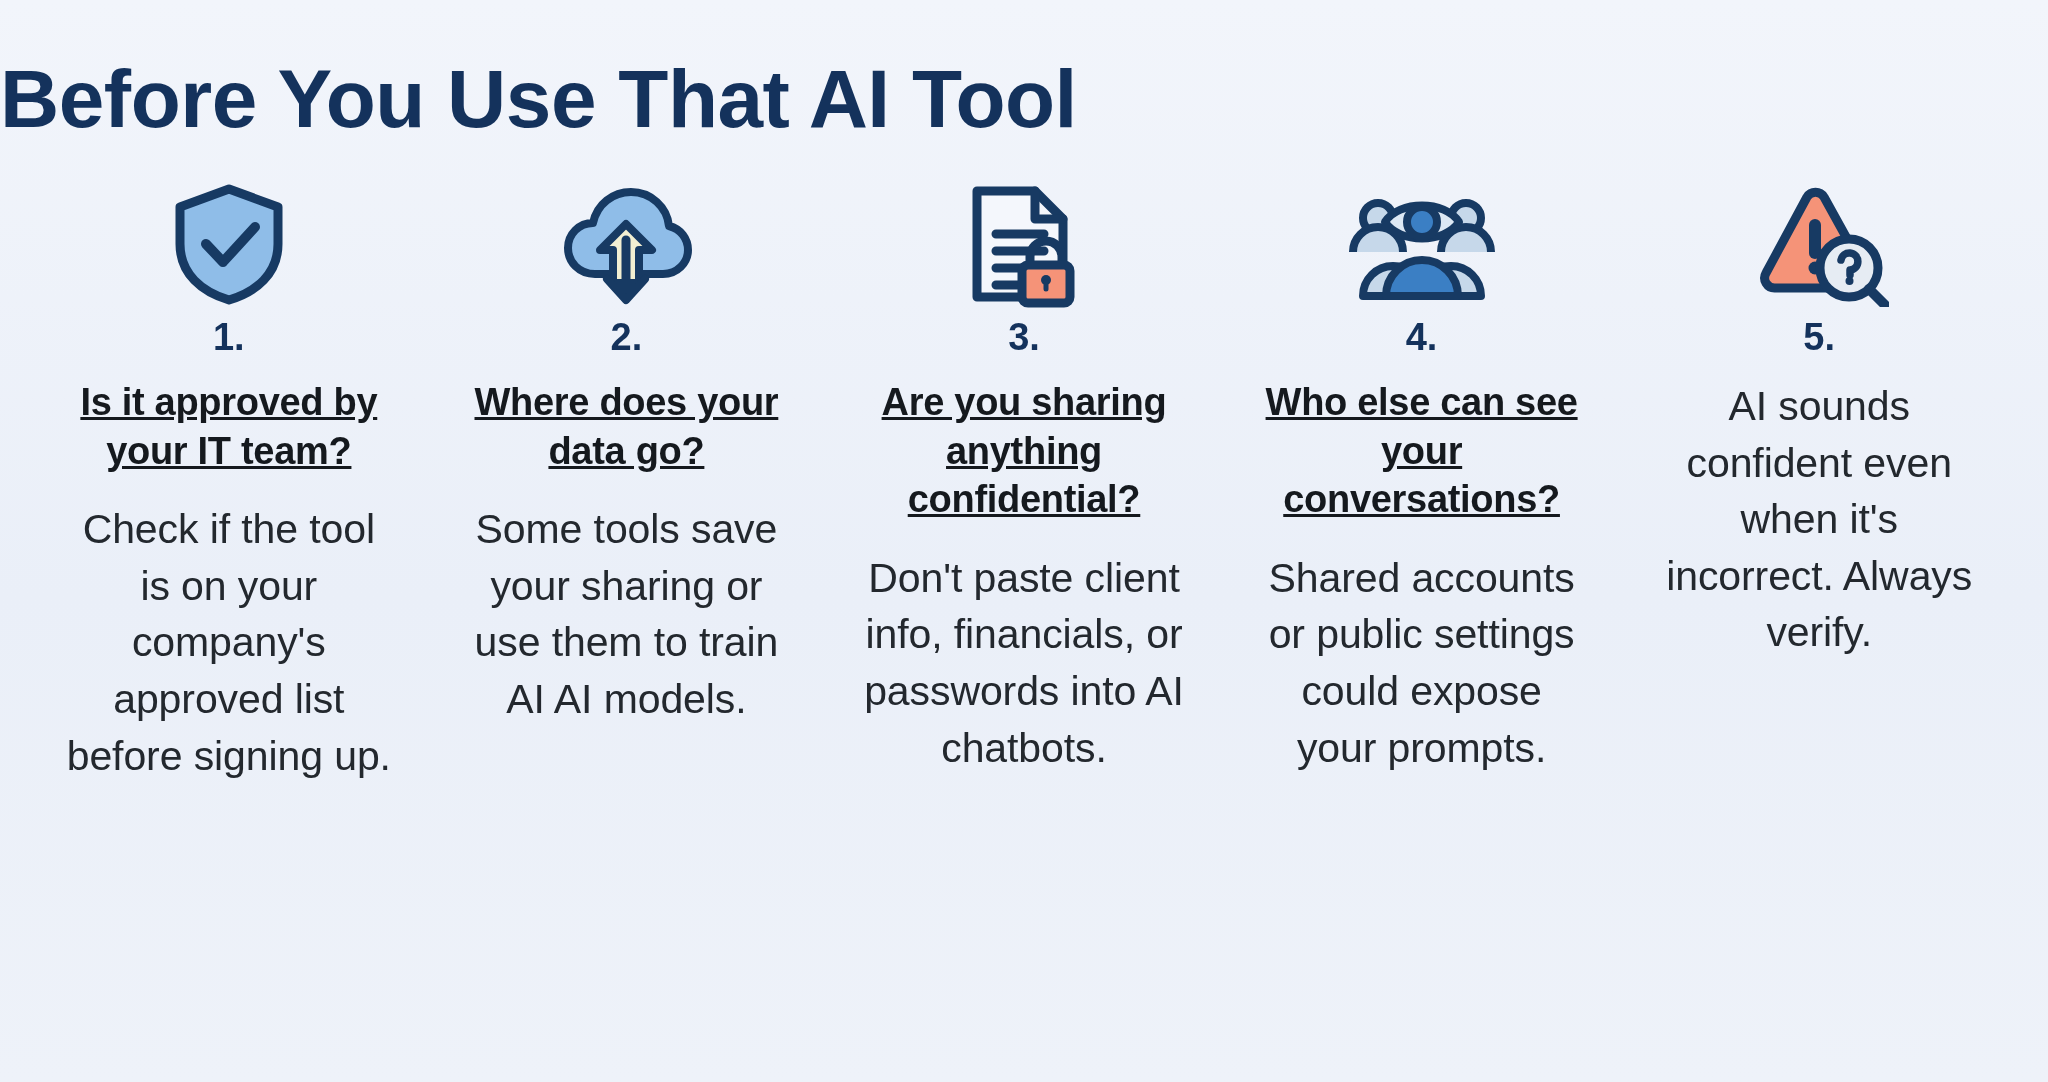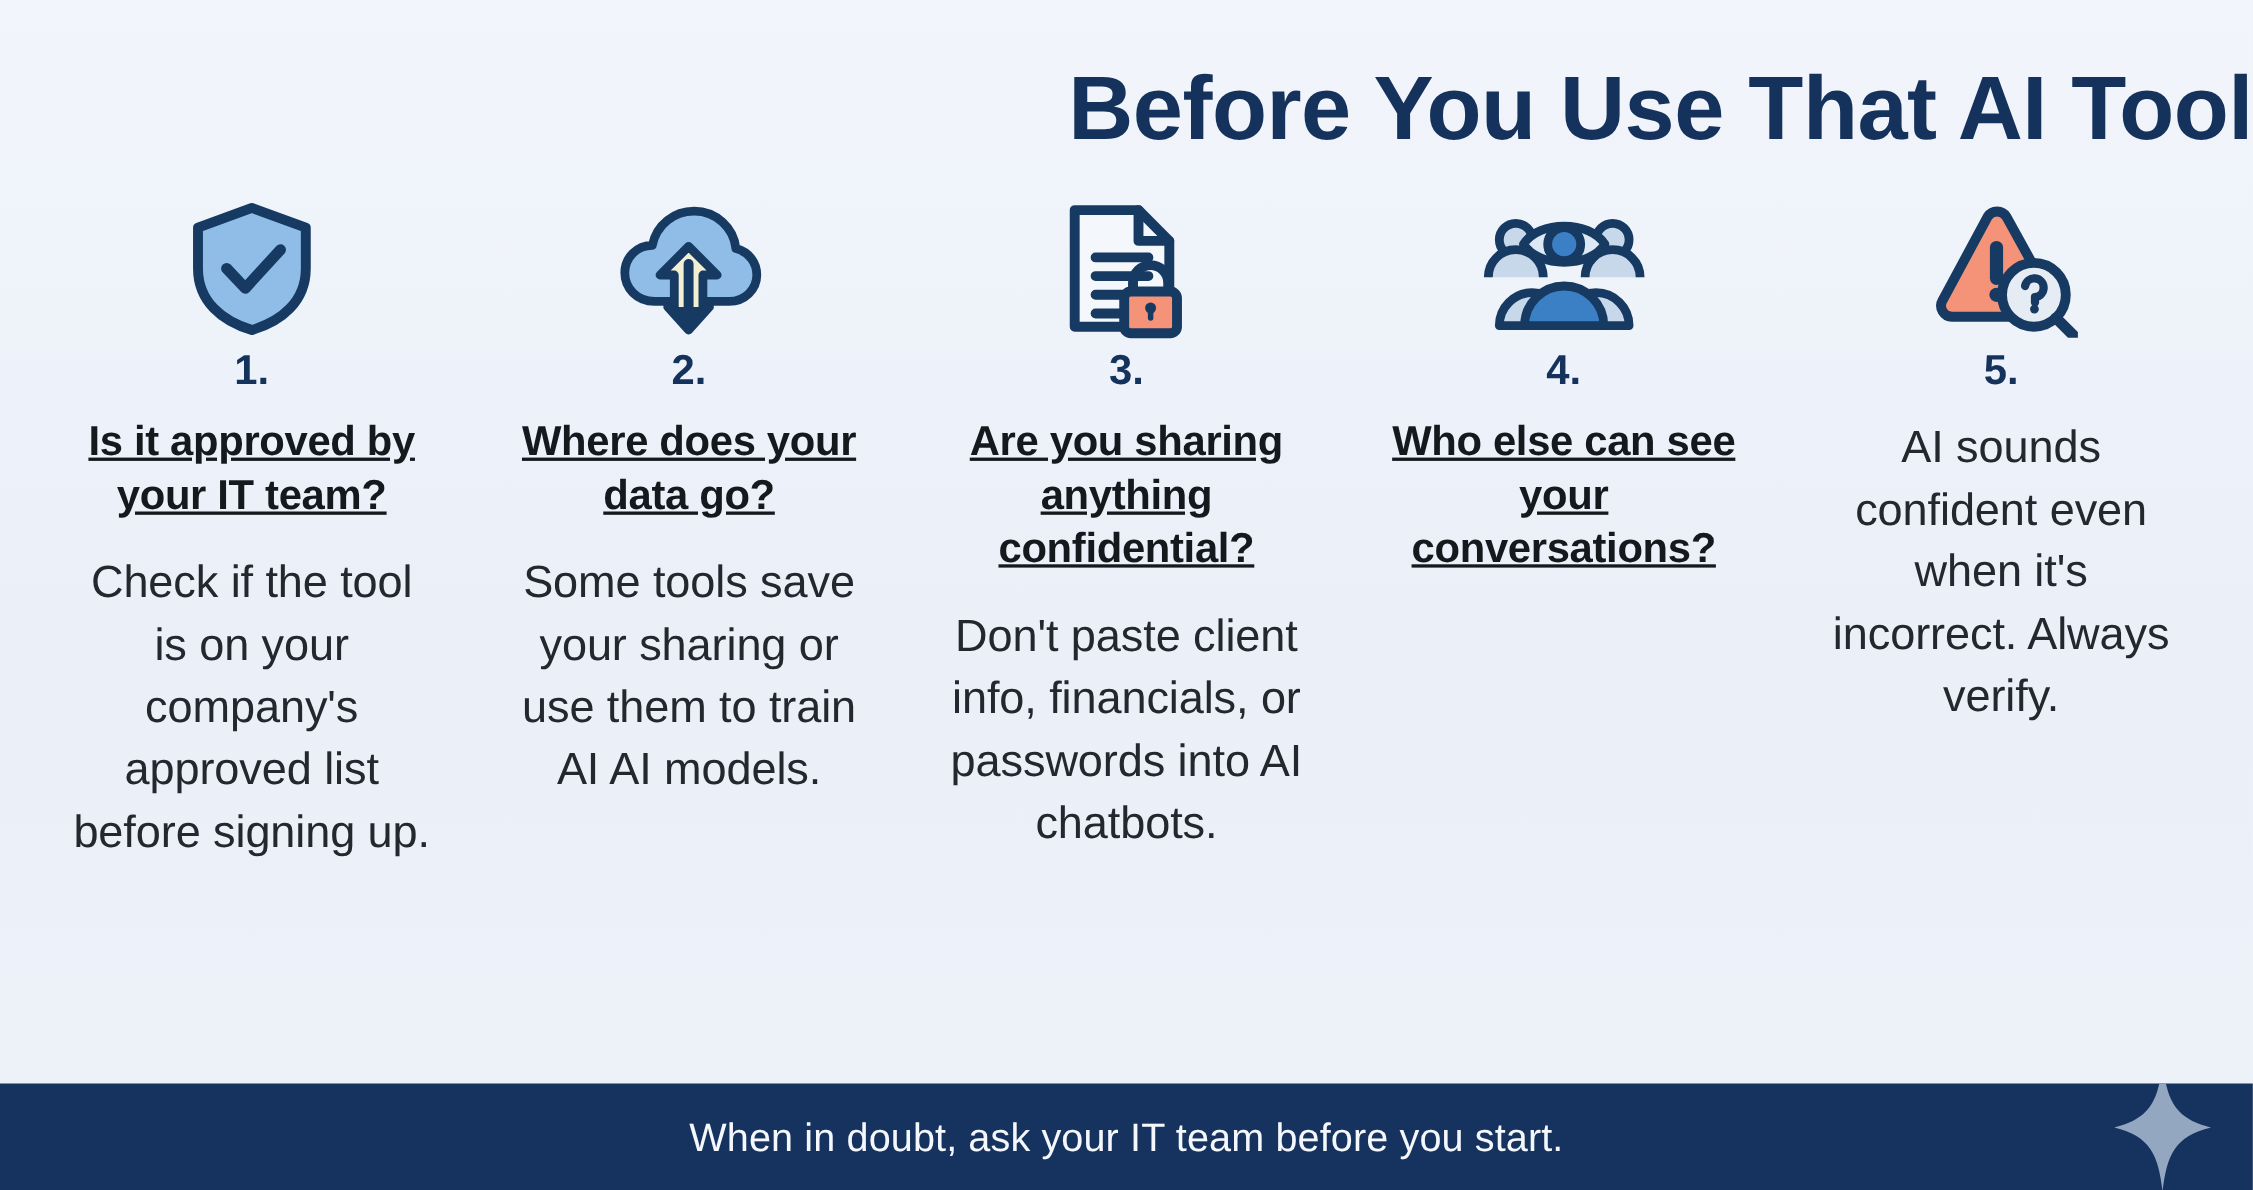--- a/index.html
+++ b/index.html
@@ -21,21 +21,21 @@
     height: 1082px;
     background: linear-gradient(180deg, #f2f5fb 0%, #eaeff8 55%, #eef2f9 100%);
     display: flex;
     flex-direction: column;
     box-sizing: border-box;
   }
 
   
   .header {
     padding-top: 58px;
-    text-align: right;
+    text-align: left;
     flex: 0 0 auto;
   }
   .title {
     font-size: 82px;
     line-height: 1.0;
     font-weight: bold;
     color: #14325c;
     letter-spacing: -0.5px;
     margin: 0;
     font-family: "Liberation Sans", sans-serif;
@@ -196,42 +196,35 @@
           <circle cx="75" cy="34" r="15" fill="#3b7fc4" stroke="#173a63" stroke-width="8"></circle>
 
           <path d="M16 108 a30 30 0 0 1 60 0 Z" fill="#c6d8ea" stroke="#173a63" stroke-width="8" stroke-linejoin="round"></path>
           <path d="M74 108 a30 30 0 0 1 60 0 Z" fill="#c6d8ea" stroke="#173a63" stroke-width="8" stroke-linejoin="round"></path>
 
           <path d="M39 108 a36 36 0 0 1 72 0 Z" fill="#3b7fc4" stroke="#173a63" stroke-width="8" stroke-linejoin="round"></path>
         </svg>
       </div>
       <div class="num">4.</div>
       <div class="qtitle">Who else can see your conversations?</div>
+      <div class="qbody">Shared accounts or public settings could expose your prompts.</div>
     </div>
 
     <div class="col">
       <div class="icon-wrap">
         <svg width="140" height="126" viewBox="0 0 140 126" aria-hidden="true">
           <path d="M58 16 a10 10 0 0 1 17 0 L117 92 a10 10 0 0 1 -9 15 H26 a10 10 0 0 1 -9 -15 Z" fill="#f59378" stroke="#173a63" stroke-width="9" stroke-linejoin="round"></path>
           <path d="M66 44 V72" stroke="#173a63" stroke-width="12" stroke-linecap="round"></path>
           <circle cx="66" cy="87" r="6.5" fill="#173a63"></circle>
           <circle cx="100" cy="87" r="29" fill="#e6ecf3" stroke="#173a63" stroke-width="9"></circle>
           <path d="M120 108 L136 124" stroke="#173a63" stroke-width="10" stroke-linecap="round"></path>
           <path d="M92 79 a8.5 8.5 0 1 1 9 10 v5" fill="none" stroke="#173a63" stroke-width="7.5" stroke-linecap="round" stroke-linejoin="round"></path>
           <circle cx="100.5" cy="100" r="4" fill="#173a63"></circle>
         </svg>
       </div>
       <div class="num">5.</div>
       <div class="qbody">AI sounds confident even when it's incorrect. Always verify.</div>
     </div>
 
   </div>
 
-  <div class="footer">
-    <div class="footer-text">When in doubt, ask your IT team before you start.</div>
-    <div class="sparkle">
-      <svg width="88" height="116" viewBox="0 0 88 116" aria-hidden="true">
-        <path d="M44 0 C48 33 55 50 88 58 C55 66 48 83 44 116 C40 83 33 66 0 58 C33 50 40 33 44 0 Z" fill="#93a7c0"></path>
-      </svg>
-    </div>
-  </div>
 
 </div>
 
 </body></html>

